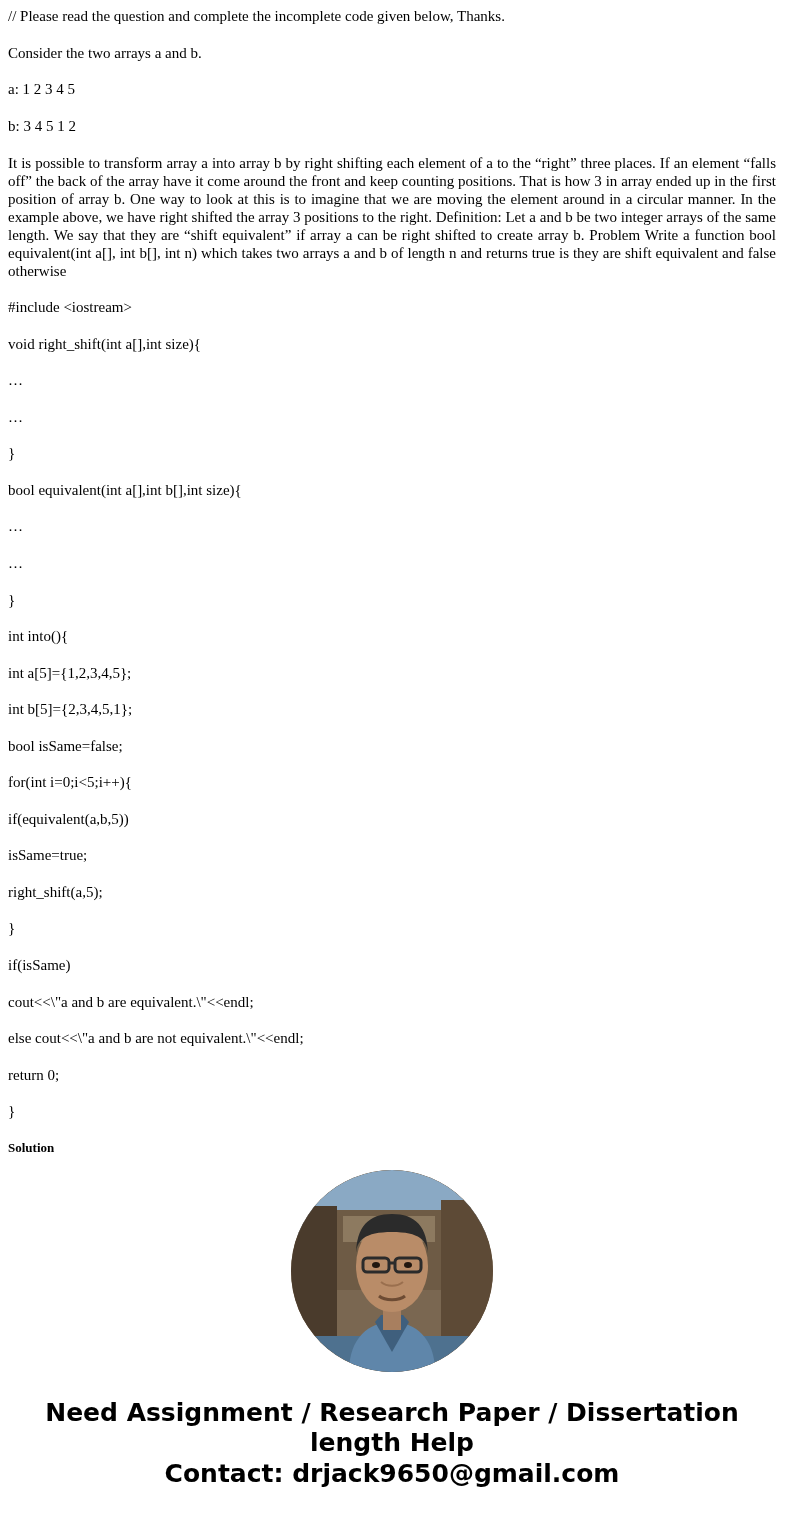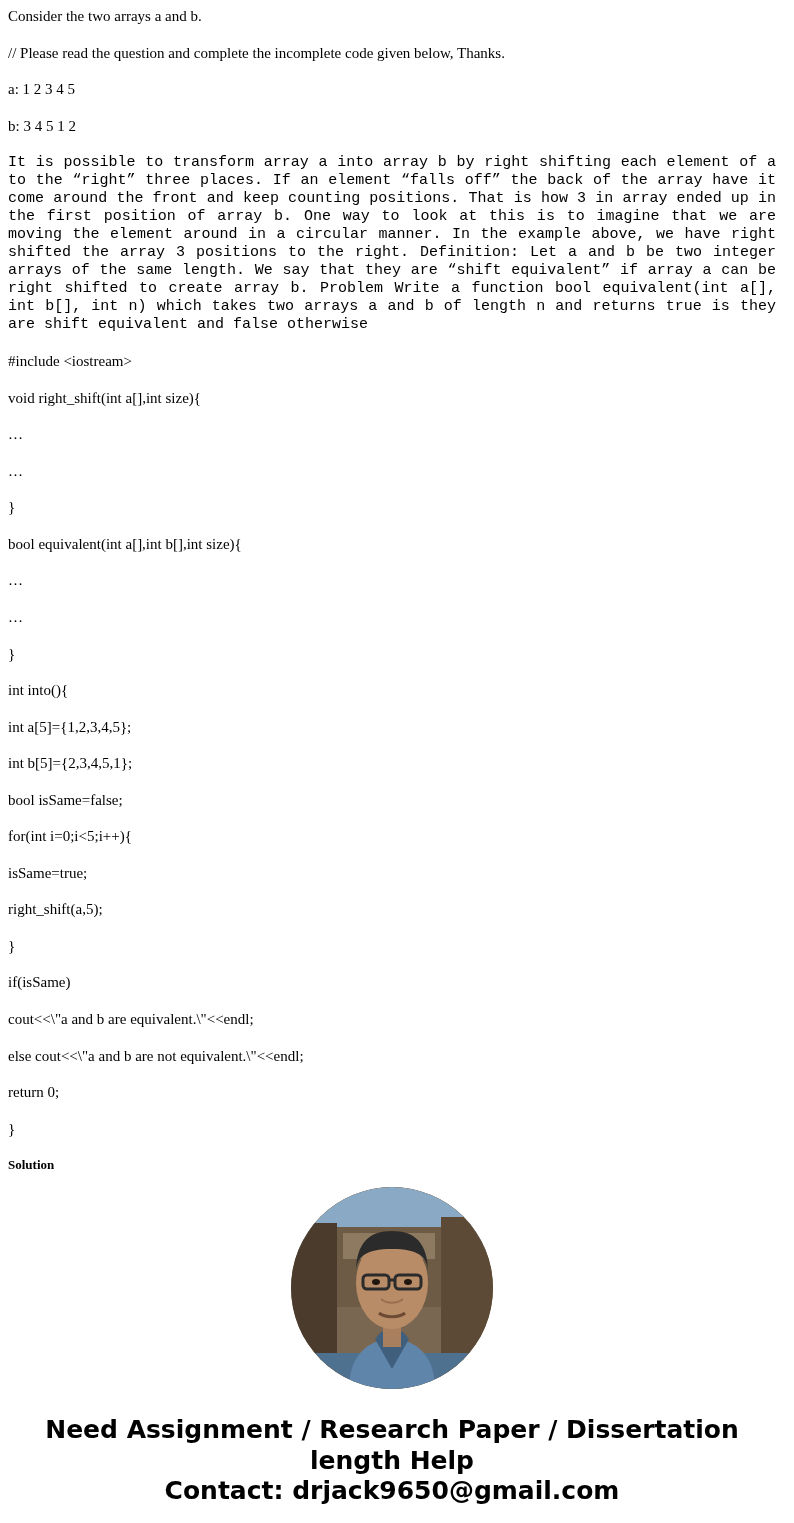--- a/index.html
+++ b/index.html
@@ -22,21 +22,20 @@
     font-size: 15px;
     line-height: 1.17;
     margin: 0 0 19px 0;
     text-align: left;
   }
   .para {
     font-size: 15px;
     line-height: 1.2;
     margin: 0 0 19px 0;
     text-align: justify;
-    font-family: Liberation Mono, monospace;
   }
   .solution {
     font-size: 13px;
     font-weight: bold;
     margin: 0 0 14px 0;
   }
   .avatar-wrap {
     display: flex;
     justify-content: center;
     align-items: center;
@@ -64,23 +63,23 @@
   }
   .footer .contact {
     display: block;
   }
 </style>
 </head>
 <body>
 
 <div class="page">
 
+  <p class="line">// Please read the question and complete the incomplete code given below, Thanks.</p>
+
   <p class="line">Consider the two arrays a and b.</p>
-
-  <p class="line">// Please read the question and complete the incomplete code given below, Thanks.</p>
 
   <p class="line">a: 1 2 3 4 5</p>
 
   <p class="line">b: 3 4 5 1 2</p>
 
   <p class="para">It is possible to transform array a into array b by right shifting each element of a to the “right” three places. If an element “falls off” the back of the array have it come around the front and keep counting positions. That is how 3 in array ended up in the first position of array b. One way to look at this is to imagine that we are moving the element around in a circular manner. In the example above, we have right shifted the array 3 positions to the right. Definition: Let a and b be two integer arrays of the same length. We say that they are “shift equivalent” if array a can be right shifted to create array b. Problem Write a function bool equivalent(int a[], int b[], int n) which takes two arrays a and b of length n and returns true is they are shift equivalent and false otherwise</p>
 
   <p class="line">#include &lt;iostream&gt;</p>
   <p class="line">void right_shift(int a[],int size){</p>
   <p class="line">…</p>
@@ -88,20 +87,21 @@
   <p class="line">}</p>
   <p class="line">bool equivalent(int a[],int b[],int size){</p>
   <p class="line">…</p>
   <p class="line">…</p>
   <p class="line">}</p>
   <p class="line">int into(){</p>
   <p class="line">int a[5]={1,2,3,4,5};</p>
   <p class="line">int b[5]={2,3,4,5,1};</p>
   <p class="line">bool isSame=false;</p>
   <p class="line">for(int i=0;i&lt;5;i++){</p>
+  <p class="line">if(equivalent(a,b,5))</p>
   <p class="line">isSame=true;</p>
   <p class="line">right_shift(a,5);</p>
   <p class="line">}</p>
   <p class="line">if(isSame)</p>
   <p class="line">cout&lt;&lt;\"a and b are equivalent.\"&lt;&lt;endl;</p>
   <p class="line">else cout&lt;&lt;\"a and b are not equivalent.\"&lt;&lt;endl;</p>
   <p class="line">return 0;</p>
   <p class="line">}</p>
 
   <p class="solution">Solution</p>

